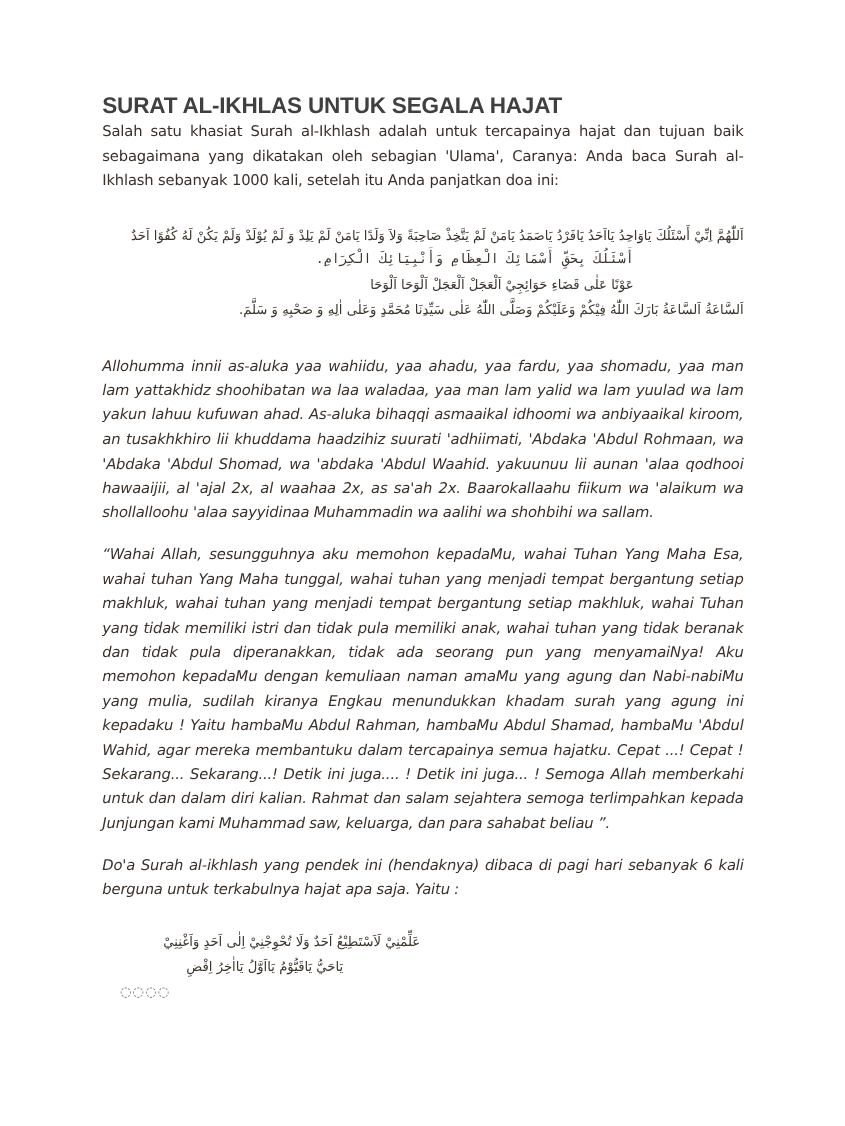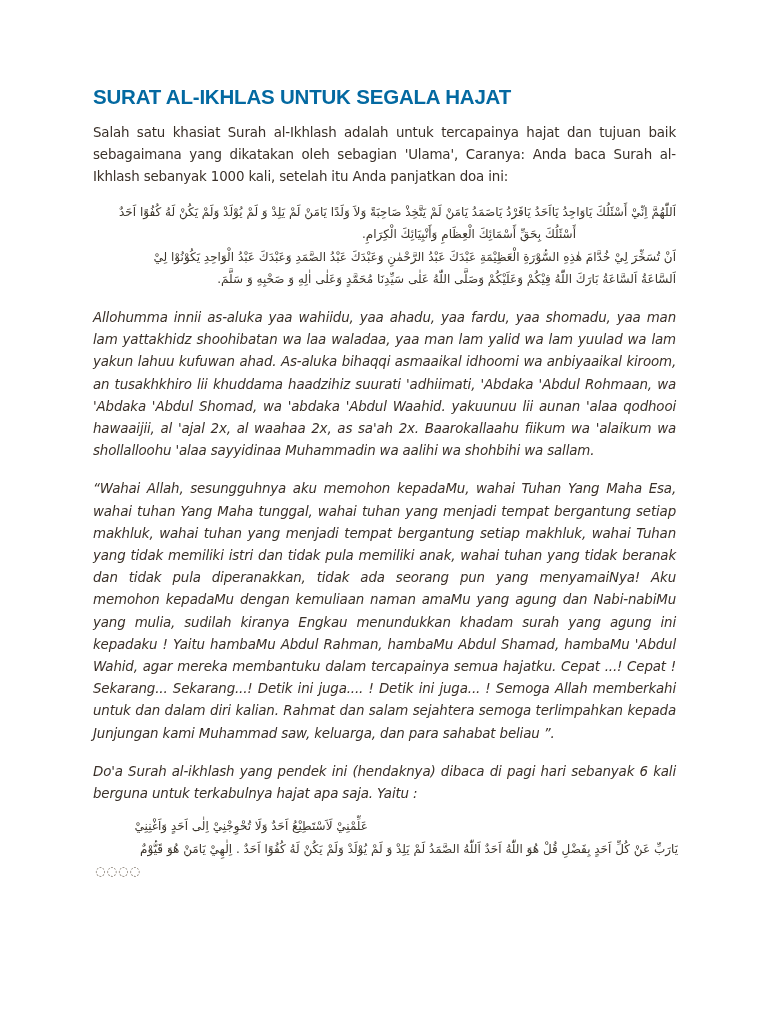--- a/index.html
+++ b/index.html
@@ -18,54 +18,54 @@
       left: 93px;
       top: 84px;
       width: 583px;
       color: #3a3028;
       font-family: "DejaVu Sans", sans-serif;
     }
     .title {
       font-family: "Liberation Sans", sans-serif;
       font-weight: bold;
       font-size: 20.5px;
-      color: #0369a1;
+      color: #404040;
       letter-spacing: -0.2px;
       line-height: 26px;
       margin: 0;
       white-space: nowrap;
     }
     .para {
       font-size: 13.4px;
       line-height: 22.2px;
       text-align: justify;
       margin: 0;
       letter-spacing: -0.15px;
     }
     .para-last-left { text-align-last: left; font-style: italic; }
     .arabic {
       font-family: "DejaVu Sans", sans-serif;
       direction: rtl;
       unicode-bidi: plaintext;
       font-size: 12px;
       line-height: 22.6px;
       color: #3b342a;
-      margin: 2px;
+      margin: 16px;
       text-align: right;
     }
     .arabic .aline {
       display: block;
       white-space: nowrap;
       overflow: hidden;
     }
     .gap-s { height: 10px; }
     .gap-m { height: 14px; }
     .gap-l { height: 16px; }
     .gap-xs { height: 8px; }
-    #p-intro { margin-top: 12px; }
+    #p-intro { margin-top: 0; }
     .arabic-block-1 { width: 583px; margin-left: 0; }
     .arabic-block-2 { width: 583px; }
     .ornament {
       font-size: 12px;
       letter-spacing: 1px;
       color: #7a7064;
       direction: ltr;
       text-align: left;
       display: block;
     }
@@ -76,38 +76,38 @@
 <div class="page">
 
   <h1 class="title">SURAT AL-IKHLAS UNTUK SEGALA HAJAT</h1>
 
   <p class="para" id="p-intro">Salah satu khasiat Surah al-Ikhlash adalah untuk tercapainya hajat dan tujuan baik sebagaimana yang dikatakan oleh sebagian 'Ulama', Caranya: Anda baca Surah al-Ikhlash sebanyak 1000 kali, setelah itu Anda panjatkan doa ini:</p>
 
   <div class="gap-s"></div>
 
   <div class="arabic arabic-block-1">
     <span class="aline">اَللّٰهُمَّ اِنِّيْ أَسْئَلُكَ يَاوَاحِدُ يَااَحَدُ يَافَرْدُ يَاصَمَدُ يَامَنْ لَمْ يَتَّخِذْ صَاحِبَةً وَلاَ وَلَدًا يَامَنْ لَمْ يَلِدْ وَ لَمْ يُوْلَدْ وَلَمْ يَكُنْ لَهُ كُفُوًا اَحَدٌ</span>
-    <span class="aline" style="margin-right:100px;">أَسْئَلُكَ بِحَقِّ أَسْمَائِكَ الْعِظَامِ وَأَنْبِيَائِكَ الْكِرَامِ.</span>
-    <span class="aline">اَنْ تُسَخِّرَ لِيْ خُدَّامَ هٰذِهِ السُّوْرَةِ الْعَظِيْمَةِ عَبْدَكَ عَبْدُ الرَّحْمٰنِ وَعَبْدَكَ عَبْدُ الصَّمَدِ وَعَبْدَكَ عَبْدُ الْوَاحِدِ يَكُوْنُوْا لِيْ</span>
+    <span class="aline" style="margin-right:100px;font-family:Liberation Mono, monospace;">أَسْئَلُكَ بِحَقِّ أَسْمَائِكَ الْعِظَامِ وَأَنْبِيَائِكَ الْكِرَامِ.</span>
+    <span class="aline" style="margin-right:100px;">عَوْنًا عَلٰى قَضَاءِ حَوَائِجِيْ اَلْعَجَلْ اَلْعَجَلْ اَلْوَحَا اَلْوَحَا</span>
     <span class="aline">اَلسَّاعَةُ اَلسَّاعَةُ بَارَكَ اللّٰهُ فِيْكُمْ وَعَلَيْكُمْ وَصَلَّى اللّٰهُ عَلٰى سَيِّدِنَا مُحَمَّدٍ وَعَلٰى اٰلِهِ وَ صَحْبِهِ وَ سَلَّمَ.</span>
   </div>
 
   <div class="gap-m"></div>
 
   <p class="para para-last-left">Allohumma innii as-aluka yaa wahiidu, yaa ahadu, yaa fardu, yaa shomadu, yaa man lam yattakhidz shoohibatan wa laa waladaa, yaa man lam yalid wa lam yuulad wa lam yakun lahuu kufuwan ahad. As-aluka bihaqqi asmaaikal idhoomi wa anbiyaaikal kiroom, an tusakhkhiro lii khuddama haadzihiz suurati 'adhiimati, 'Abdaka 'Abdul Rohmaan, wa 'Abdaka 'Abdul Shomad, wa 'abdaka 'Abdul Waahid. yakuunuu lii aunan 'alaa qodhooi hawaaijii, al 'ajal 2x, al waahaa 2x, as sa'ah 2x. Baarokallaahu fiikum wa 'alaikum wa shollalloohu 'alaa sayyidinaa Muhammadin wa aalihi wa shohbihi wa sallam.</p>
 
   <div class="gap-l"></div>
 
   <p class="para para-last-left">“Wahai Allah, sesungguhnya aku memohon kepadaMu, wahai Tuhan Yang Maha Esa, wahai tuhan Yang Maha tunggal, wahai tuhan yang menjadi tempat bergantung setiap makhluk, wahai tuhan yang menjadi tempat bergantung setiap makhluk, wahai Tuhan yang tidak memiliki istri dan tidak pula memiliki anak, wahai tuhan yang tidak beranak dan tidak pula diperanakkan, tidak ada seorang pun yang menyamaiNya! Aku memohon kepadaMu dengan kemuliaan naman amaMu yang agung dan Nabi-nabiMu yang mulia, sudilah kiranya Engkau menundukkan khadam surah yang agung ini kepadaku ! Yaitu hambaMu Abdul Rahman, hambaMu Abdul Shamad, hambaMu 'Abdul Wahid, agar mereka membantuku dalam tercapainya semua hajatku. Cepat ...! Cepat ! Sekarang... Sekarang...! Detik ini juga.... ! Detik ini juga... ! Semoga Allah memberkahi untuk dan dalam diri kalian. Rahmat dan salam sejahtera semoga terlimpahkan kepada Junjungan kami Muhammad saw, keluarga, dan para sahabat beliau ”.</p>
 
   <div class="gap-l"></div>
 
   <p class="para para-last-left">Do'a Surah al-ikhlash yang pendek ini (hendaknya) dibaca di pagi hari sebanyak 6 kali berguna untuk terkabulnya hajat apa saja. Yaitu :</p>
 
   <div class="gap-xs"></div>
 
   <div class="arabic arabic-block-2">
     <span class="aline" style="margin-right:310px;text-align:right;">عَلِّمْنِيْ لَاَسْتَطِيْعُ اَحَدٌ وَلَا تُحْوِجْنِيْ اِلٰى اَحَدٍ وَاَغْنِنِيْ</span>
-    <span class="aline">يَارَبِّ عَنْ كُلِّ اَحَدٍ بِفَضْلِ قُلْ هُوَ اللّٰهُ اَحَدٌ اَللّٰهُ الصَّمَدُ لَمْ يَلِدْ وَ لَمْ يُوْلَدْ وَلَمْ يَكُنْ لَهُ كُفُوًا اَحَدٌ . اِلٰهِيْ يَامَنْ هُوَ قَيُّوْمٌ</span>
+    <span class="aline" style="margin-right:380px;">يَاحَيُّ يَاقَيُّوْمُ يَااَوَّلُ يَااٰخِرُ اِقْضِ</span>
     <span class="ornament">◌◌◌◌</span>
   </div>
 
 </div>
 
 </body></html>

